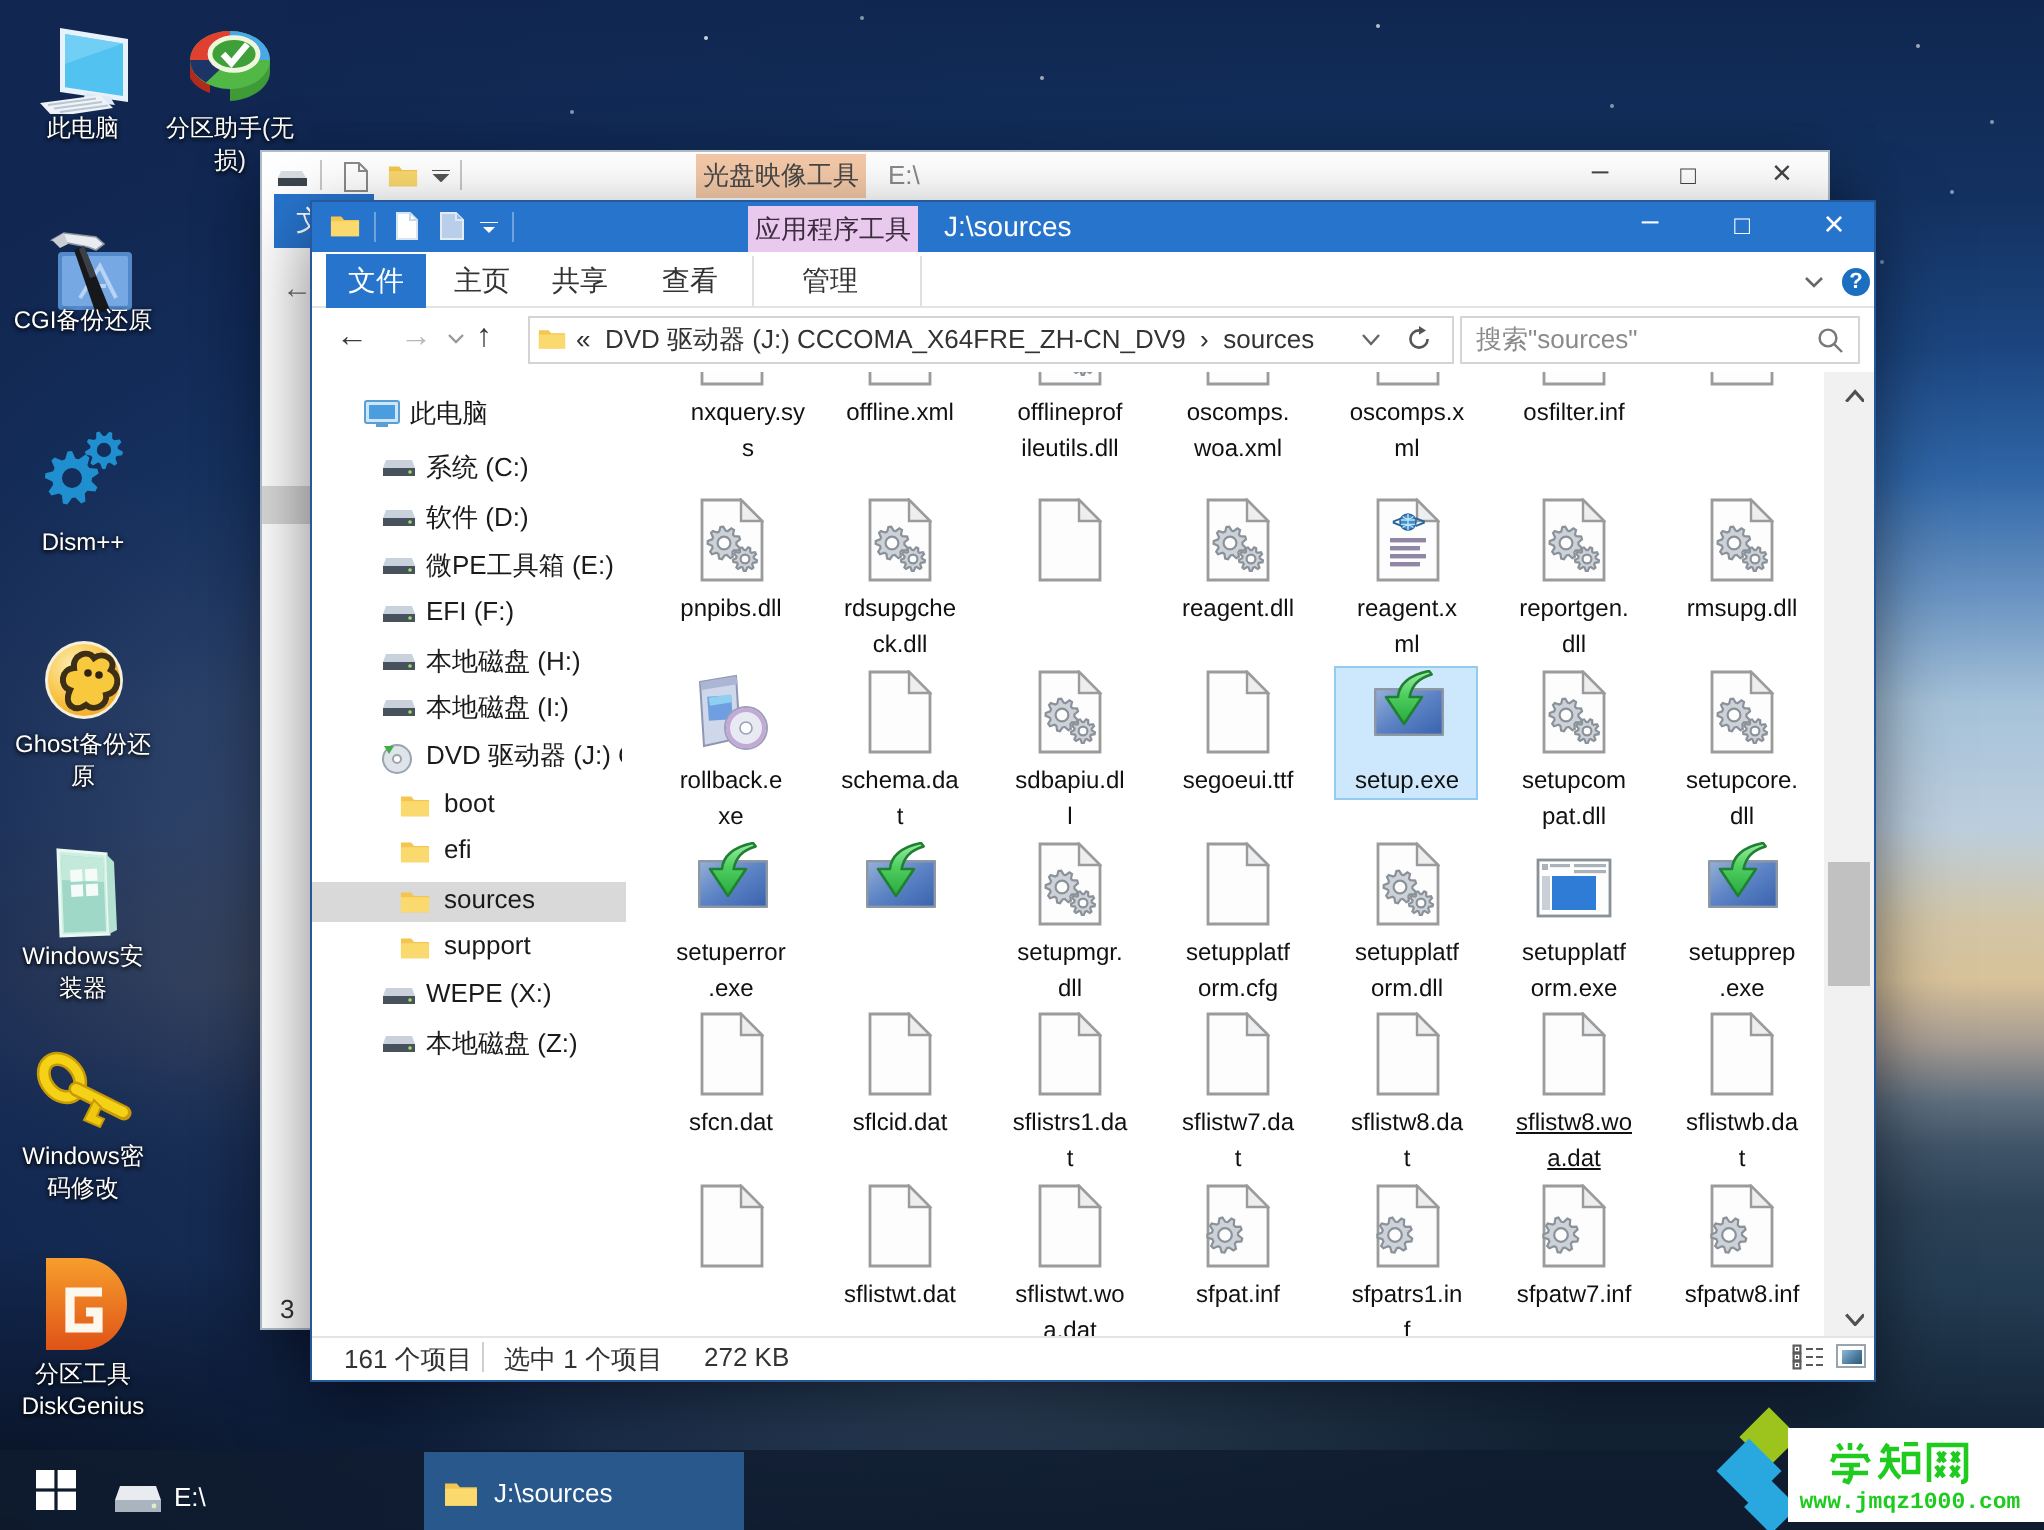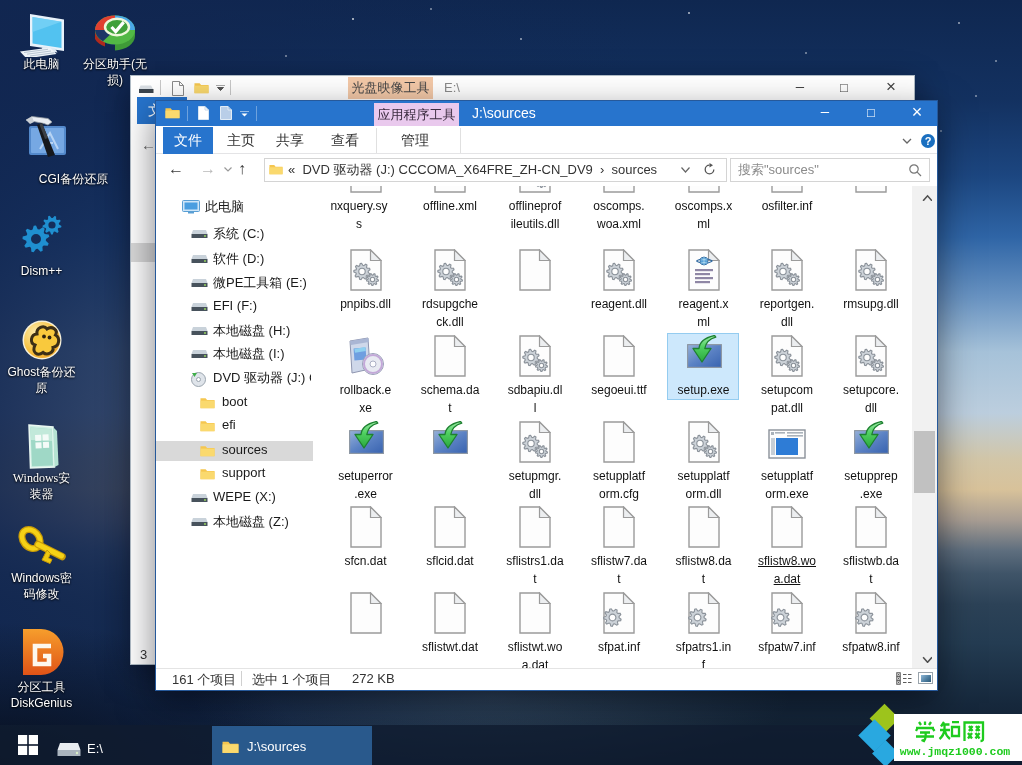--- a/index.html
+++ b/index.html
@@ -65,21 +65,21 @@
 <div class="ab dlabel" style="left:73px;top:56px;width:84px;">分区助手(无<br>损)</div>
 <div class="ab" style="left:-0.5px;top:113px;width:84px;height:42px;text-align:center;"><svg width="48" height="46" viewBox="0 0 48 46" style="display:inline-block">
 <rect x="11" y="13" width="37" height="29" rx="2" fill="#5b93d8" opacity="0.9"></rect>
 <rect x="13" y="15" width="33" height="25" rx="1" fill="#7fb0e8" opacity="0.8"></rect>
 <path d="M22,36 L32,20 L40,36 M26,30 h9" stroke="#b8d4f4" stroke-width="2" fill="none"></path>
 <path d="M8,7 L14,3.5 L30,5.5 L34,9 L30,12 L26,10.5 Z" fill="#e9edf2" stroke="#8f979e" stroke-width="0.8"></path>
 <path d="M8,7 L12,11 L16,9 L14,3.5 Z" fill="#c9ced4"></path>
 <path d="M24,10 L37,42 L30,44 L19,12 Z" fill="#16181c"></path>
 <path d="M24,10 L30,25 L27,26 L21.5,11.5 Z" fill="#3c4046"></path>
 </svg></div>
-<div class="ab dlabel" style="left:-0.5px;top:171px;width:84px;margin-left:32px;">CGI备份还原</div>
+<div class="ab dlabel" style="left:-0.5px;top:152px;width:84px;">CGI备份还原</div>
 <div class="ab" style="left:-0.5px;top:212px;width:84px;height:44px;text-align:center;"><svg width="46" height="44" viewBox="0 0 46 44" style="display:inline-block">
 <path d="M29.7,31.6 L28.7,33.8 L24.7,33.4 L23.4,34.7 L23.7,38.7 L21.6,39.7 L18.7,36.8 L17.0,37.0 L14.6,40.3 L12.4,39.7 L12.0,35.7 L10.6,34.7 L6.7,35.7 L5.3,33.7 L7.6,30.4 L7.2,28.7 L3.5,27.0 L3.7,24.6 L7.6,23.6 L8.3,22.0 L6.7,18.3 L8.3,16.7 L12.0,18.3 L13.6,17.6 L14.7,13.7 L17.0,13.5 L18.7,17.2 L20.4,17.6 L23.8,15.3 L25.7,16.7 L24.7,20.6 L25.7,22.0 L29.7,22.4 L30.3,24.7 L27.0,27.0 L26.8,28.7 Z M22.0,27.0 A5,5 0 1 0 12.0,27.0 A5,5 0 1 0 22.0,27.0 Z" fill="#1f8fd0" fill-rule="evenodd"></path>
 <path d="M42.5,13.9 L42.1,15.6 L39.3,16.0 L38.7,17.1 L39.6,19.8 L38.3,20.9 L35.9,19.4 L34.7,19.8 L33.7,22.5 L32.1,22.5 L31.1,19.7 L30.0,19.3 L27.5,20.7 L26.2,19.6 L27.2,16.9 L26.6,15.9 L23.8,15.3 L23.5,13.7 L26.0,12.3 L26.3,11.1 L24.4,8.9 L25.3,7.5 L28.1,8.0 L29.1,7.2 L29.1,4.3 L30.7,3.8 L32.5,6.0 L33.7,6.0 L35.6,3.9 L37.1,4.4 L37.1,7.3 L38.0,8.1 L40.9,7.7 L41.7,9.1 L39.8,11.3 L40.0,12.5 Z M36.6,13.0 A3.6,3.6 0 1 0 29.4,13.0 A3.6,3.6 0 1 0 36.6,13.0 Z" fill="#1f8fd0" fill-rule="evenodd"></path>
 </svg></div>
 <div class="ab dlabel" style="left:-0.5px;top:263px;width:84px;">Dism++</div>
 <div class="ab" style="left:-0.5px;top:319px;width:84px;height:40px;text-align:center;"><svg width="42" height="42" viewBox="0 0 42 42" style="display:inline-block">
 <circle cx="21" cy="21" r="19.5" fill="#f6f0da"></circle>
 <circle cx="21" cy="21" r="18" fill="url(#ghg)"></circle>
 <path d="M14,26 C8.5,24 9.5,15.5 16,15 C15,8.5 23,5.5 26,10 C31,6.5 37.5,11 34.5,16 C39.5,19 38.5,27 32,28.5 C33,33.5 26,37 22,33.5 C16.5,37.5 10.5,33.5 14,26 Z" fill="#f9c93d" stroke="#3c2f16" stroke-width="3"></path>
 <circle cx="23" cy="17.5" r="1.9" fill="#2e2410"></circle>
@@ -91,21 +91,21 @@
 <path d="M8.5,6.5 L29.5,8.2 L31,44.5 L10,45.3 Z" fill="#9fd8c6"></path>
 <path d="M8.5,6.5 L29.5,8.2 L30,20 L9,19 Z" fill="#c2e9da"></path>
 <path d="M31,6 L35,10 L36.5,44 L32.5,46 Z" fill="#b4e2d2"></path>
 <g transform="translate(13,14) rotate(-3)">
         <rect x="0" y="0" width="6" height="6" fill="#f4fbf8"></rect>
         <rect x="7.5" y="0" width="6" height="6" fill="#f4fbf8"></rect>
         <rect x="0" y="7.5" width="6" height="6" fill="#f4fbf8"></rect>
         <rect x="7.5" y="7.5" width="6" height="6" fill="#f4fbf8"></rect>
       </g>
 </svg></div>
-<div class="ab dlabel" style="left:-0.5px;top:470px;width:84px;font-family:Liberation Serif, serif;">Windows安<br>装器</div>
+<div class="ab dlabel" style="left:-0.5px;top:470px;width:84px;">Windows安<br>装器</div>
 <div class="ab" style="left:-0.5px;top:524px;width:84px;height:40px;text-align:center;"><svg width="48" height="42" viewBox="0 0 48 42" style="display:inline-block">
 <g transform="rotate(-40 13 15)">
 <ellipse cx="13" cy="15" rx="8" ry="10.5" fill="none" stroke="#c79a08" stroke-width="7"></ellipse>
 <ellipse cx="13" cy="15" rx="8" ry="10.5" fill="none" stroke="#f5d216" stroke-width="4.5"></ellipse>
 </g>
 <path d="M20,20.5 L44,32.5" stroke="#c79a08" stroke-width="7.5" stroke-linecap="round"></path>
 <path d="M20,20.5 L43.5,32" stroke="#f5d216" stroke-width="5" stroke-linecap="round"></path>
 <path d="M29,26 l-5,10 l8,3.5 l2,-4 l-3.5,-1.5 l2,-4.5 Z" fill="#f0c90f" stroke="#c79a08" stroke-width="1"></path>
 </svg></div>
 <div class="ab dlabel" style="left:-0.5px;top:570px;width:84px;">Windows密<br>码修改</div>
@@ -297,21 +297,21 @@
         <circle cx="14" cy="9" r="0.9" fill="#9fe060"></circle>
       </svg>
 <div class="ab navtxt" style="left:57px;top:327px;">本地磁盘 (Z:)</div>
 </div>
 <div class="ab" style="left:157px;top:85px;width:599px;height:482px;background:#fff;overflow:hidden;">
 <div class="ab" style="left:353.5px;top:147px;width:72px;height:67px;background:#cde8fc;border:1px solid #94ccf0;box-sizing:border-box;"></div>
 <svg class="ab" style="left:36.5px;top:-35px;" width="32" height="42" viewBox="0 0 32 42">
         <path d="M1,1 H20.5 L31,11.5 V41 H1 Z" fill="#fdfdfd" stroke="#9b9b9b" stroke-width="1.4"></path>
         <path d="M20.5,1 L20.5,11.5 L31,11.5 Z" fill="#eceef0" stroke="#9b9b9b" stroke-width="1.2"></path>
       </svg>
-<div class="ab flbl" style="left:1px;top:11px;">nxquery.sy<br>s</div>
+<div class="ab flbl" style="left:16px;top:11px;">nxquery.sy<br>s</div>
 <svg class="ab" style="left:121.0px;top:-35px;" width="32" height="42" viewBox="0 0 32 42">
         <path d="M1,1 H20.5 L31,11.5 V41 H1 Z" fill="#fdfdfd" stroke="#9b9b9b" stroke-width="1.4"></path>
         <path d="M20.5,1 L20.5,11.5 L31,11.5 Z" fill="#eceef0" stroke="#9b9b9b" stroke-width="1.2"></path>
       </svg>
 <div class="ab flbl" style="left:92.0px;top:11px;">offline.xml</div>
 <svg class="ab" style="left:206.0px;top:-35px;" width="32" height="42" viewBox="0 0 32 42">
         <path d="M1,1 H20.5 L31,11.5 V41 H1 Z" fill="#fdfdfd" stroke="#9b9b9b" stroke-width="1.4"></path>
         <path d="M20.5,1 L20.5,11.5 L31,11.5 Z" fill="#eceef0" stroke="#9b9b9b" stroke-width="1.2"></path>
         <path d="M19.8,24.9 L19.3,26.2 L16.9,26.2 L16.2,27.0 L16.4,29.4 L15.2,30.1 L13.4,28.5 L12.3,28.7 L11.0,30.6 L9.6,30.3 L9.2,28.0 L8.3,27.4 L6.0,28.1 L5.1,26.9 L6.3,24.9 L6.0,23.9 L3.8,22.9 L3.9,21.5 L6.1,20.7 L6.5,19.7 L5.5,17.5 L6.4,16.5 L8.6,17.3 L9.6,16.8 L10.2,14.5 L11.6,14.3 L12.8,16.3 L13.8,16.6 L15.7,15.2 L17.0,16.0 L16.5,18.3 L17.2,19.1 L19.6,19.3 L20.0,20.7 L18.2,22.2 L18.2,23.3 Z M15.2,22.5 A3.2,3.2 0 1 0 8.8,22.5 A3.2,3.2 0 1 0 15.2,22.5 Z" fill="#ccd2d8" stroke="#8a9199" stroke-width="1.1" fill-rule="evenodd"></path>
         <path d="M26.7,34.8 L25.9,35.5 L24.3,34.5 L23.6,34.8 L22.9,36.5 L21.9,36.5 L21.3,34.7 L20.6,34.5 L19.0,35.4 L18.2,34.7 L18.9,33.0 L18.5,32.3 L16.7,32.0 L16.5,30.9 L18.1,30.1 L18.3,29.3 L17.1,27.9 L17.6,27.0 L19.4,27.3 L20.0,26.9 L20.0,25.0 L21.0,24.7 L22.2,26.1 L22.9,26.1 L24.1,24.7 L25.1,25.1 L25.1,26.9 L25.7,27.4 L27.5,27.1 L28.0,28.0 L26.8,29.4 L26.9,30.2 L28.5,31.1 L28.3,32.1 L26.5,32.4 L26.1,33.1 Z M24.7,30.5 A2.2,2.2 0 1 0 20.3,30.5 A2.2,2.2 0 1 0 24.7,30.5 Z" fill="#ccd2d8" stroke="#8a9199" stroke-width="1.1" fill-rule="evenodd"></path>

